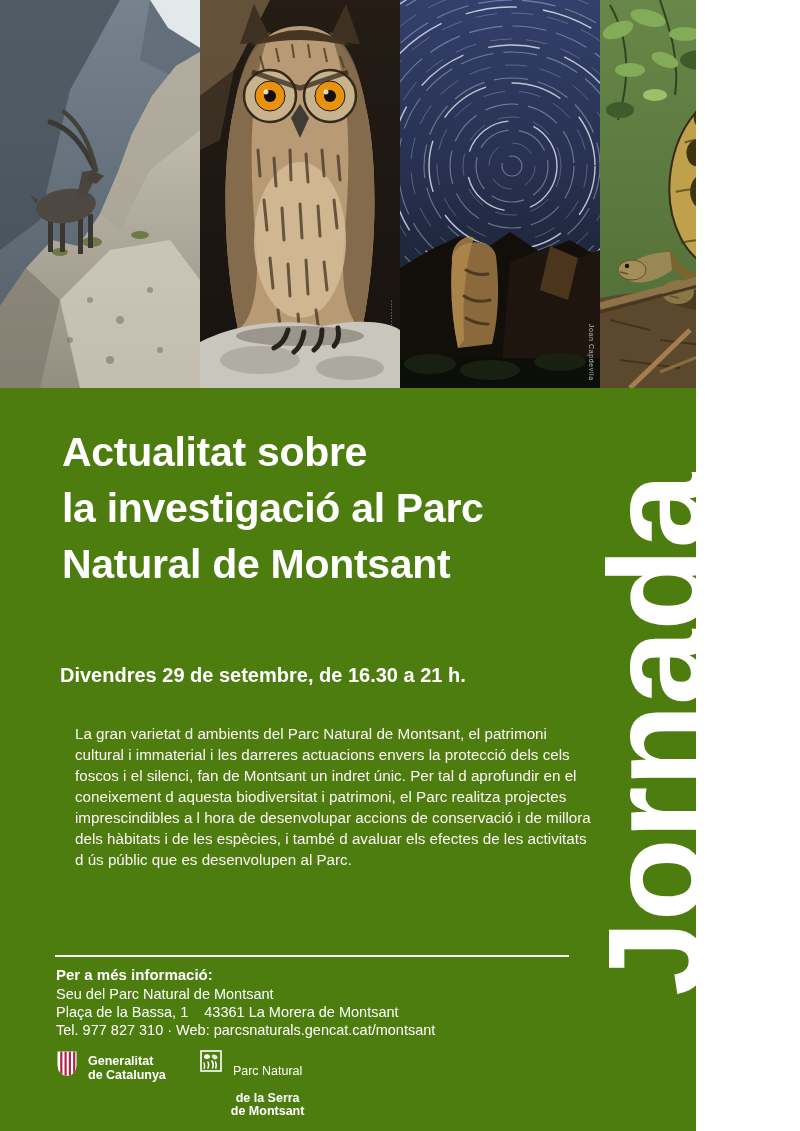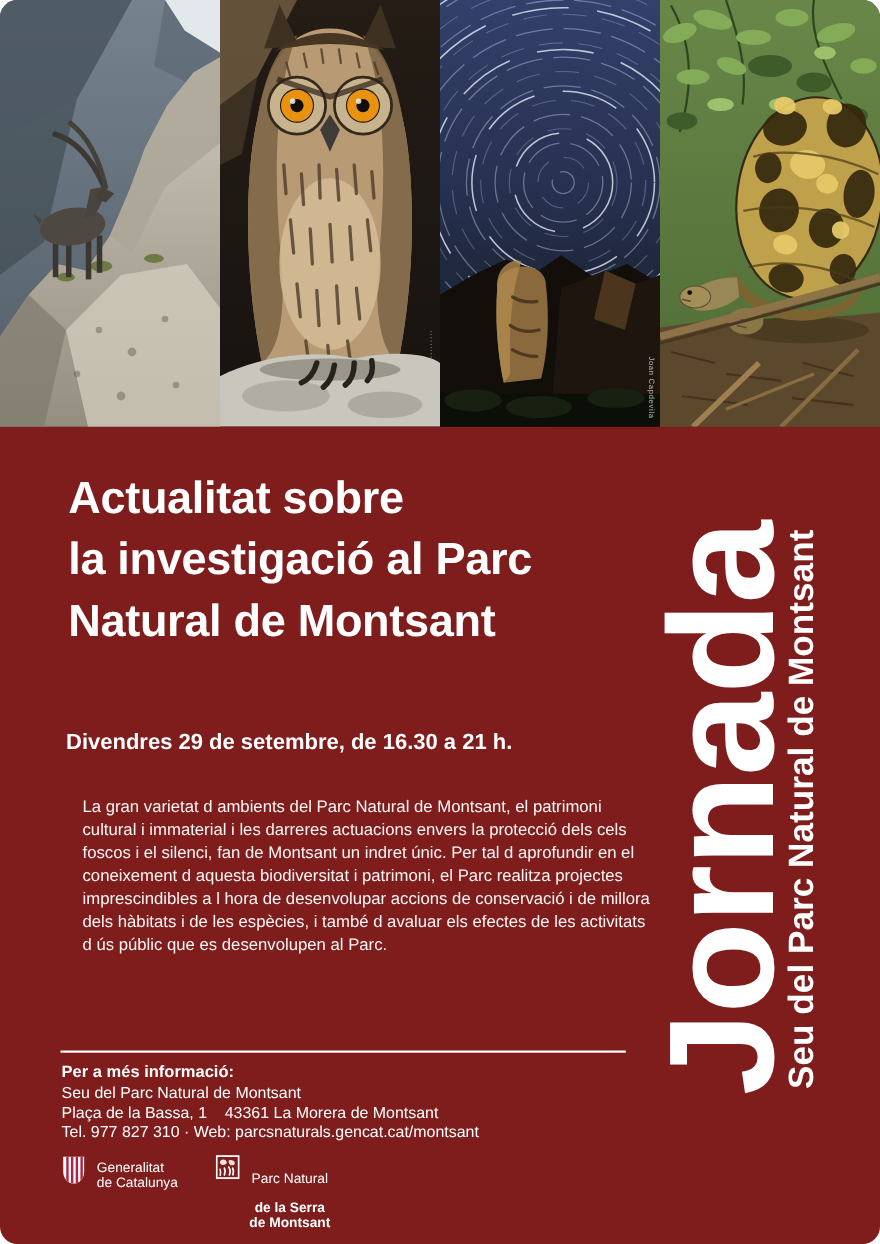--- a/index.html
+++ b/index.html
@@ -1,21 +1,20 @@
 <!DOCTYPE html>
 <html><head>
 <meta charset="utf-8">
 <style>
   html,body{margin:0;padding:0;}
   .poster{
-    position:relative;width:800px;height:1131px;overflow:hidden;
-    background:#7f1d1d;
+    position:relative;width:696px;height:1131px;overflow:hidden;
+    background:#4d7c0f;
     font-family:"Liberation Sans", sans-serif;
     color:#ffffff;
-    border-radius:16px;
   }
   .photo-strip{position:absolute;left:0;top:0;width:800px;height:388px;display:flex;}
   .photo{width:200px;height:388px;overflow:hidden;}
   .photo svg{display:block;}
   .credit{
     position:absolute;writing-mode:vertical-rl;
     font-size:7px;letter-spacing:.6px;color:rgba(230,230,230,.75);
     line-height:1;
   }
   .credit-owl{left:388px;top:300px;}
@@ -52,21 +51,21 @@
     font-weight:700;line-height:1;white-space:nowrap;
   }
   .v-title{left:588px;top:488px;height:508px;width:142px;font-size:136px;letter-spacing:-1px;}
   .v-subtitle{left:712px;top:464px;height:526px;width:38px;font-size:32px;}
 
   .logos{position:absolute;left:56px;top:1050px;display:flex;align-items:flex-start;}
   .logo{display:flex;align-items:flex-start;}
   .logo + .logo{margin-left:34px;}
   .logo svg{display:block;}
   .logo-text{font-size:12.5px;line-height:13.5px;white-space:pre-line;}
-  .gencat-text{margin-left:10px;margin-top:4px;font-weight:400;line-height:14px;}
+  .gencat-text{margin-left:10px;margin-top:4px;font-weight:700;line-height:14px;}
   .parc-text{margin-left:9px;margin-top:1px;text-align:center;}
   .parc-text .bold{font-weight:700;}
 </style>
 </head>
 <body>
 
 <div class="poster">
 
   <div class="photo-strip">
 

